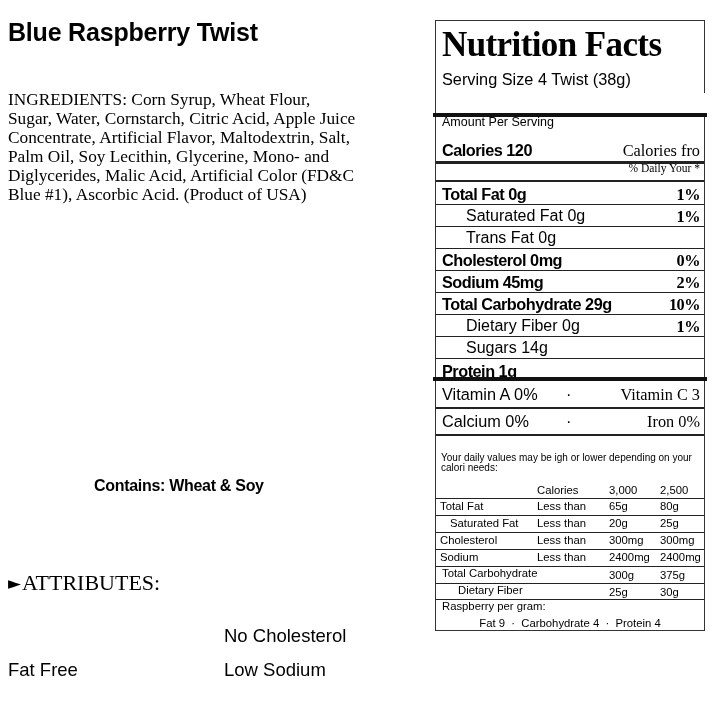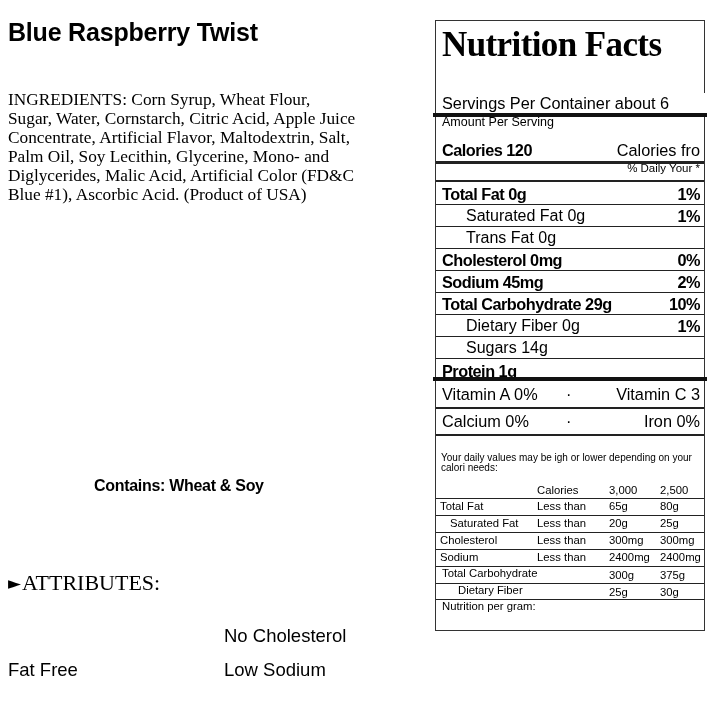--- a/index.html
+++ b/index.html
@@ -19,42 +19,42 @@
   .nf-title { position: absolute; left: 6px; top: 4px; font-family: "Liberation Serif", serif; font-weight: bold; font-size: 35px; letter-spacing: -0.6px; white-space: nowrap; }
   .ln { position: absolute; white-space: nowrap; }
   .hline { position: absolute; left: 0; right: 0; height: 1px; background: #222; }
   .hline.thick { height: 4px; left: -3px; right: -3px; background: #111; }
   .big { font-size: 16.3px; }
   .med { font-size: 16px; }
   .sm { font-size: 12.5px; }
   .xs { font-size: 10px; line-height: 10.5px; }
   .tbl { font-size: 11.3px; }
   .b { font-weight: bold; letter-spacing: -0.5px; }
-  .r { right: 4px; text-align: center; }
+  .r { right: 4px; text-align: center; font-family: Liberation Serif, serif; }
   .cover-right { position: absolute; right: -2px; width: 4px; background: #fff; }
 </style>
 </head>
 <body>
 
 <div class="abs product-title">Blue Raspberry Twist</div>
 <div class="abs ingredients">INGREDIENTS: Corn Syrup, Wheat Flour, Sugar, Water, Cornstarch, Citric Acid, Apple Juice Concentrate, Artificial Flavor, Maltodextrin, Salt, Palm Oil, Soy Lecithin, Glycerine, Mono- and Diglycerides, Malic Acid, Artificial Color (FD&amp;C Blue #1), Ascorbic Acid.  (Product of USA)</div>
 <div class="abs contains">Contains: Wheat &amp; Soy</div>
 
 <div class="abs attributes-heading">
   <span class="arrow">►</span><span>ATTRIBUTES:</span>
 </div>
 <div class="abs attr" style="left:224px; top:625px;">No Cholesterol</div>
 <div class="abs attr" style="left:8px; top:659px;">Fat Free</div>
 <div class="abs attr" style="left:224px; top:659px;">Low Sodium</div>
 
 <div class="abs label">
   <div class="cover-right" style="top:72px; height:22px;"></div>
 
   <div class="nf-title">Nutrition Facts</div>
-  <div class="ln big" style="left:6px; top:73px;">Servings Per Container about 6</div>
+  <div class="ln big" style="left:6px; top:49px;">Serving Size 4 Twist (38g)</div>
   <div class="hline thick" style="top:92px;"></div>
 
   <div class="ln sm" style="left:6px; top:94px;">Amount Per Serving</div>
 
   <div class="ln big b" style="left:6px; top:120px;">Calories 120</div>
   <div class="ln big r" style="top:120px;">Calories fro</div>
   <div class="hline" style="top:140px; height:3px;"></div>
   <div class="ln sm r" style="top:141px; font-size:11.5px;">% Daily Your *</div>
   <div class="hline" style="top:159px; height:2px;"></div>
 
@@ -136,14 +136,15 @@
   <div class="ln tbl" style="left:6px; top:546px;">Total Carbohydrate</div>
   <div class="ln tbl" style="left:173px; top:548px;">300g</div>
   <div class="ln tbl" style="left:224px; top:548px;">375g</div>
   <div class="hline" style="top:562px;"></div>
 
   <div class="ln tbl" style="left:22px; top:563px;">Dietary Fiber</div>
   <div class="ln tbl" style="left:173px; top:565px;">25g</div>
   <div class="ln tbl" style="left:224px; top:565px;">30g</div>
   <div class="hline" style="top:578px;"></div>
 
-  <div class="ln tbl" style="left:6px; top:579px;">Nutrition per gram:</div>
+  <div class="ln tbl" style="left:6px; top:579px;">Raspberry per gram:</div>
+  <div class="ln tbl" style="left:0; right:0; top:596px; text-align:center; white-space:pre;">Fat 9  ·  Carbohydrate 4  ·  Protein 4</div>
 </div>
 
 </body></html>

